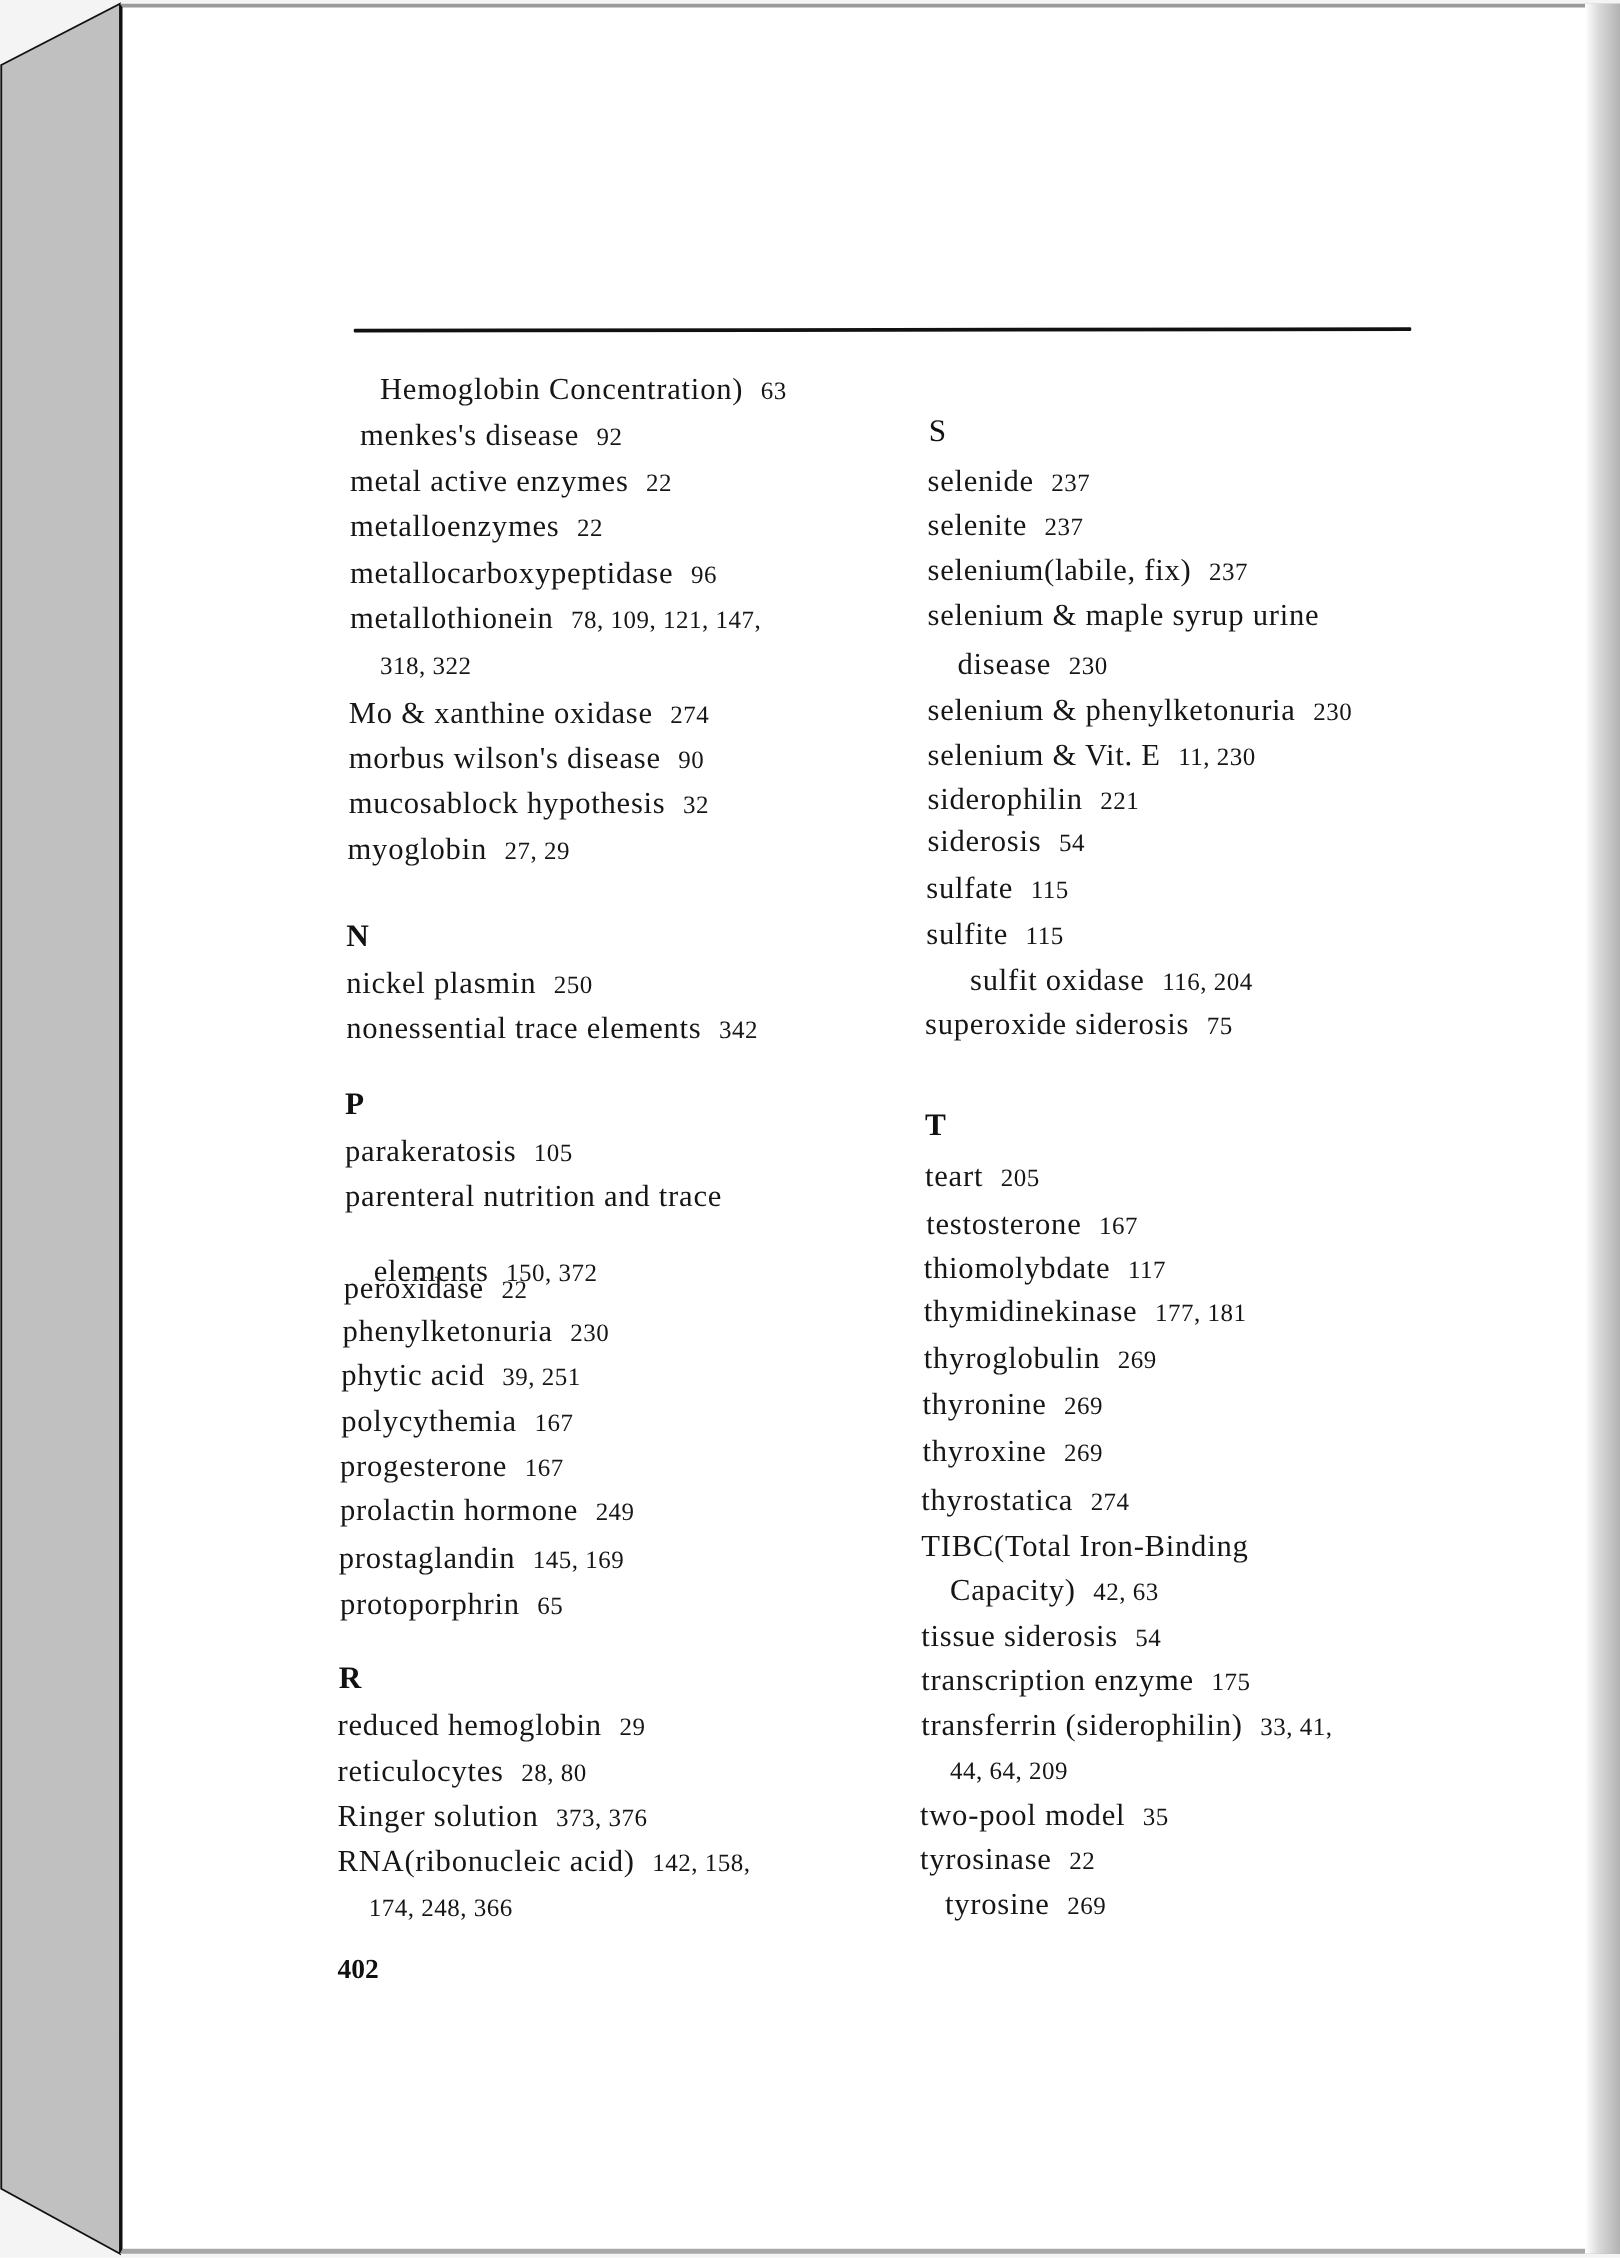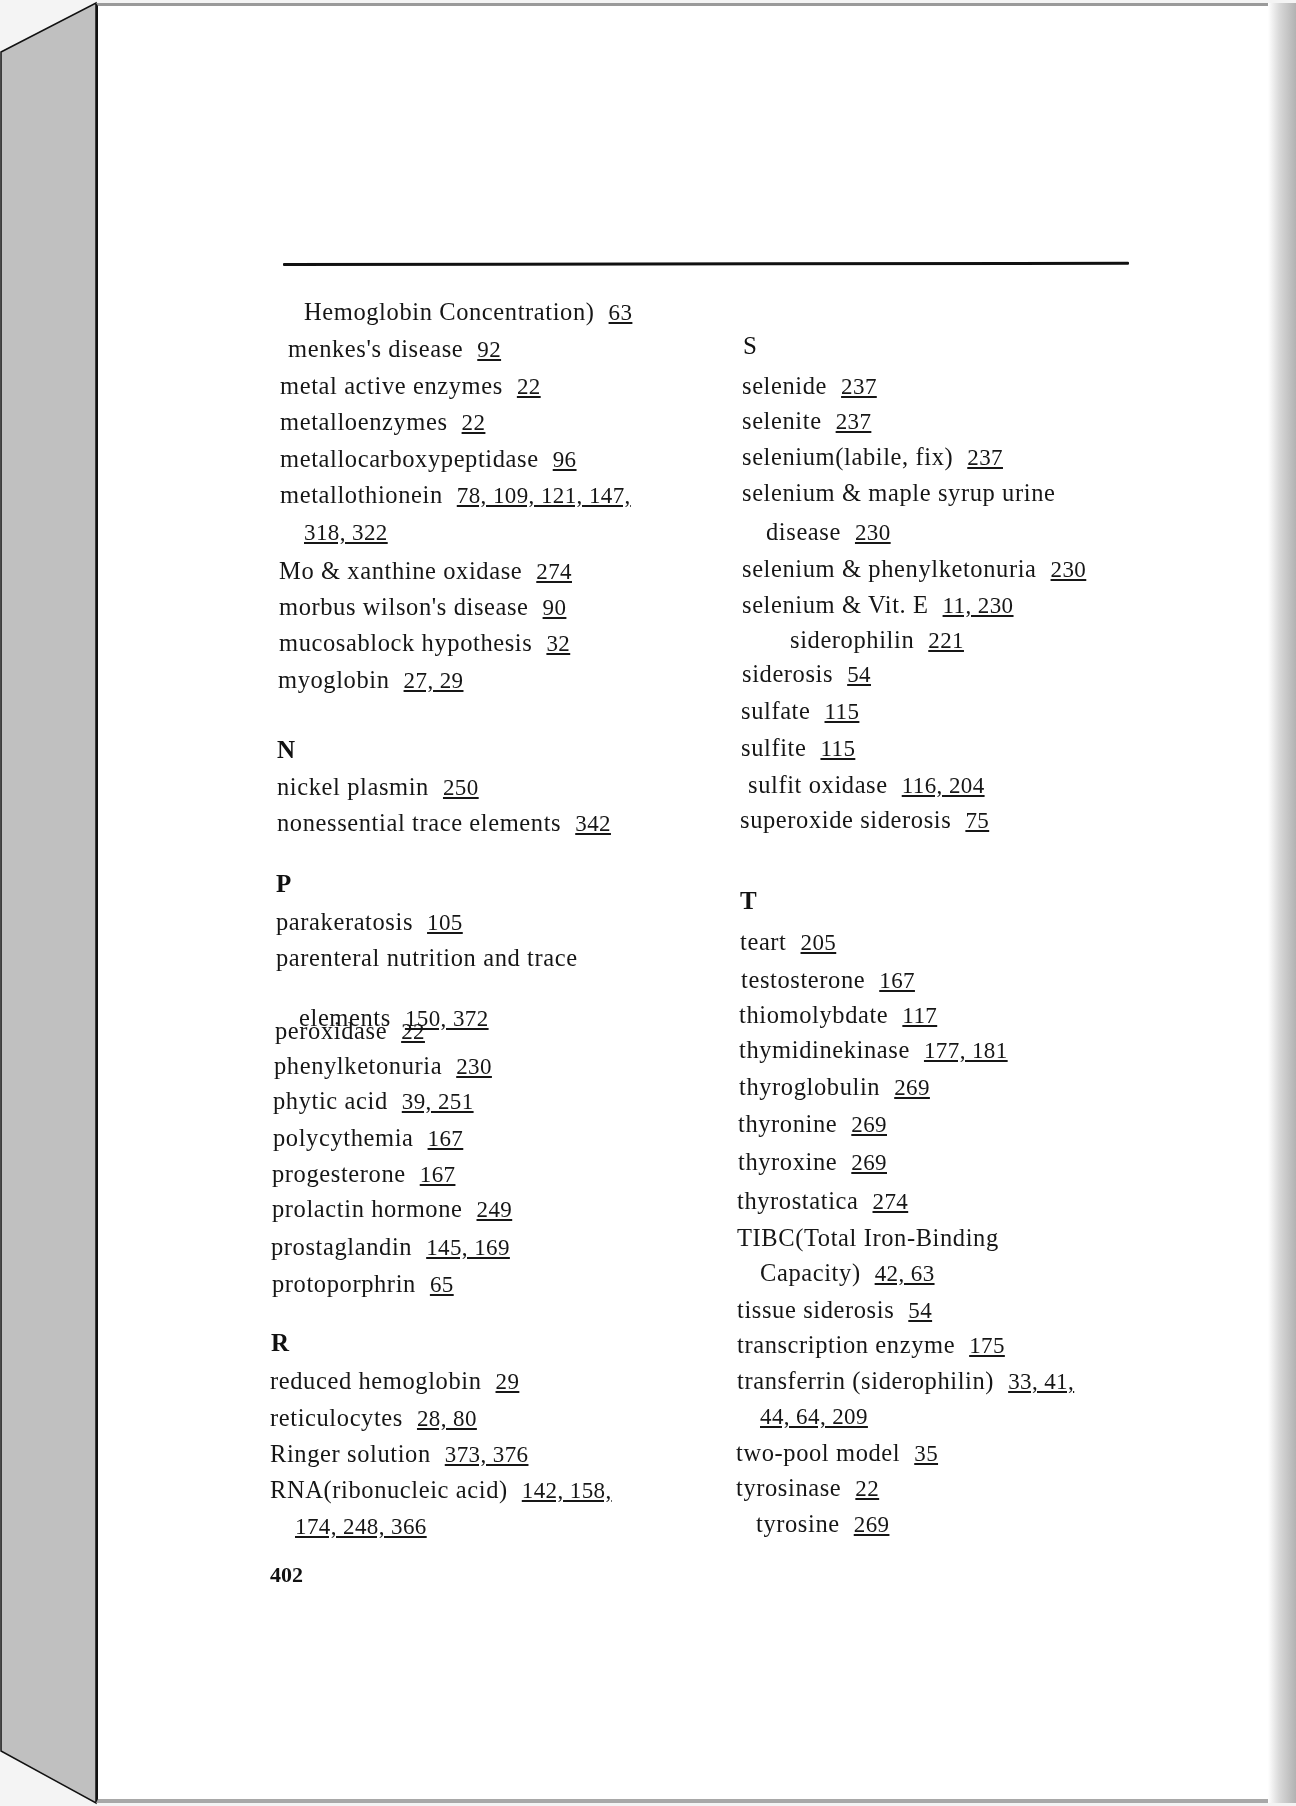--- a/index.html
+++ b/index.html
@@ -28,21 +28,21 @@
     background: #111; transform: rotate(-0.08deg); transform-origin: left center;
     border-radius: 1px;
   }
   .entry {
     position: absolute; white-space: nowrap; color: #161616;
     font-family: "Liberation Serif", "DejaVu Serif", serif;
     font-size: 24.5px; line-height: 30px; letter-spacing: 0.6px;
   }
   .entry .term { }
   .entry .pages {
-    font-size: 23px; margin-left: 14px; letter-spacing: 0.4px; text-decoration: underline;
+    font-size: 20px; margin-left: 14px; letter-spacing: 0.4px;
   }
   .entry.cont .pages { margin-left: 0; }
   .heading {
     position: absolute; font-weight: bold; color: #111;
     font-family: "Liberation Serif", "DejaVu Serif", serif;
     font-size: 25px; line-height: 30px;
   }
   .heading.s { font-weight: normal; }
   .folio {
     position: absolute; left: 270px; top: 1562px; font-weight: bold;
@@ -101,25 +101,25 @@
 <div id="right-col">
     <div class="heading s" style="top: 331px; left: 743px;">S</div>
     <div class="heading" style="top: 886px; left: 740px;">T</div>
     <div class="entry" style="top: 371px; left: 742px;"><span class="term">selenide</span><span class="pages">237</span></div>
     <div class="entry" style="top: 406px; left: 742px;"><span class="term">selenite</span><span class="pages">237</span></div>
     <div class="entry" style="top: 442px; left: 742px;"><span class="term">selenium(labile, fix)</span><span class="pages">237</span></div>
     <div class="entry" style="top: 478px; left: 742px;"><span class="term">selenium &amp; maple syrup urine</span></div>
     <div class="entry" style="top: 517px; left: 766px;"><span class="term">disease</span><span class="pages">230</span></div>
     <div class="entry" style="top: 554px; left: 742px;"><span class="term">selenium &amp; phenylketonuria</span><span class="pages">230</span></div>
     <div class="entry" style="top: 590px; left: 742px;"><span class="term">selenium &amp; Vit. E</span><span class="pages">11, 230</span></div>
-    <div class="entry" style="top: 625px; left: 742px; margin-left: 48px;"><span class="term">siderophilin</span><span class="pages">221</span></div>
+    <div class="entry" style="top: 625px; left: 742px;"><span class="term">siderophilin</span><span class="pages">221</span></div>
     <div class="entry" style="top: 659px; left: 742px;"><span class="term">siderosis</span><span class="pages">54</span></div>
     <div class="entry" style="top: 696px; left: 741px;"><span class="term">sulfate</span><span class="pages">115</span></div>
     <div class="entry" style="top: 733px; left: 741px;"><span class="term">sulfite</span><span class="pages">115</span></div>
-    <div class="entry" style="top: 770px; left: 748px;"><span class="term">sulfit oxidase</span><span class="pages">116, 204</span></div>
+    <div class="entry" style="top: 770px; left: 776px;"><span class="term">sulfit oxidase</span><span class="pages">116, 204</span></div>
     <div class="entry" style="top: 805px; left: 740px;"><span class="term">superoxide siderosis</span><span class="pages">75</span></div>
     <div class="entry" style="top: 927px; left: 740px;"><span class="term">teart</span><span class="pages">205</span></div>
     <div class="entry" style="top: 965px; left: 741px;"><span class="term">testosterone</span><span class="pages">167</span></div>
     <div class="entry" style="top: 1000px; left: 739px;"><span class="term">thiomolybdate</span><span class="pages">117</span></div>
     <div class="entry" style="top: 1035px; left: 739px;"><span class="term">thymidinekinase</span><span class="pages">177, 181</span></div>
     <div class="entry" style="top: 1072px; left: 739px;"><span class="term">thyroglobulin</span><span class="pages">269</span></div>
     <div class="entry" style="top: 1109px; left: 738px;"><span class="term">thyronine</span><span class="pages">269</span></div>
     <div class="entry" style="top: 1147px; left: 738px;"><span class="term">thyroxine</span><span class="pages">269</span></div>
     <div class="entry" style="top: 1186px; left: 737px;"><span class="term">thyrostatica</span><span class="pages">274</span></div>
     <div class="entry" style="top: 1223px; left: 737px;"><span class="term">TIBC(Total Iron-Binding</span></div>

